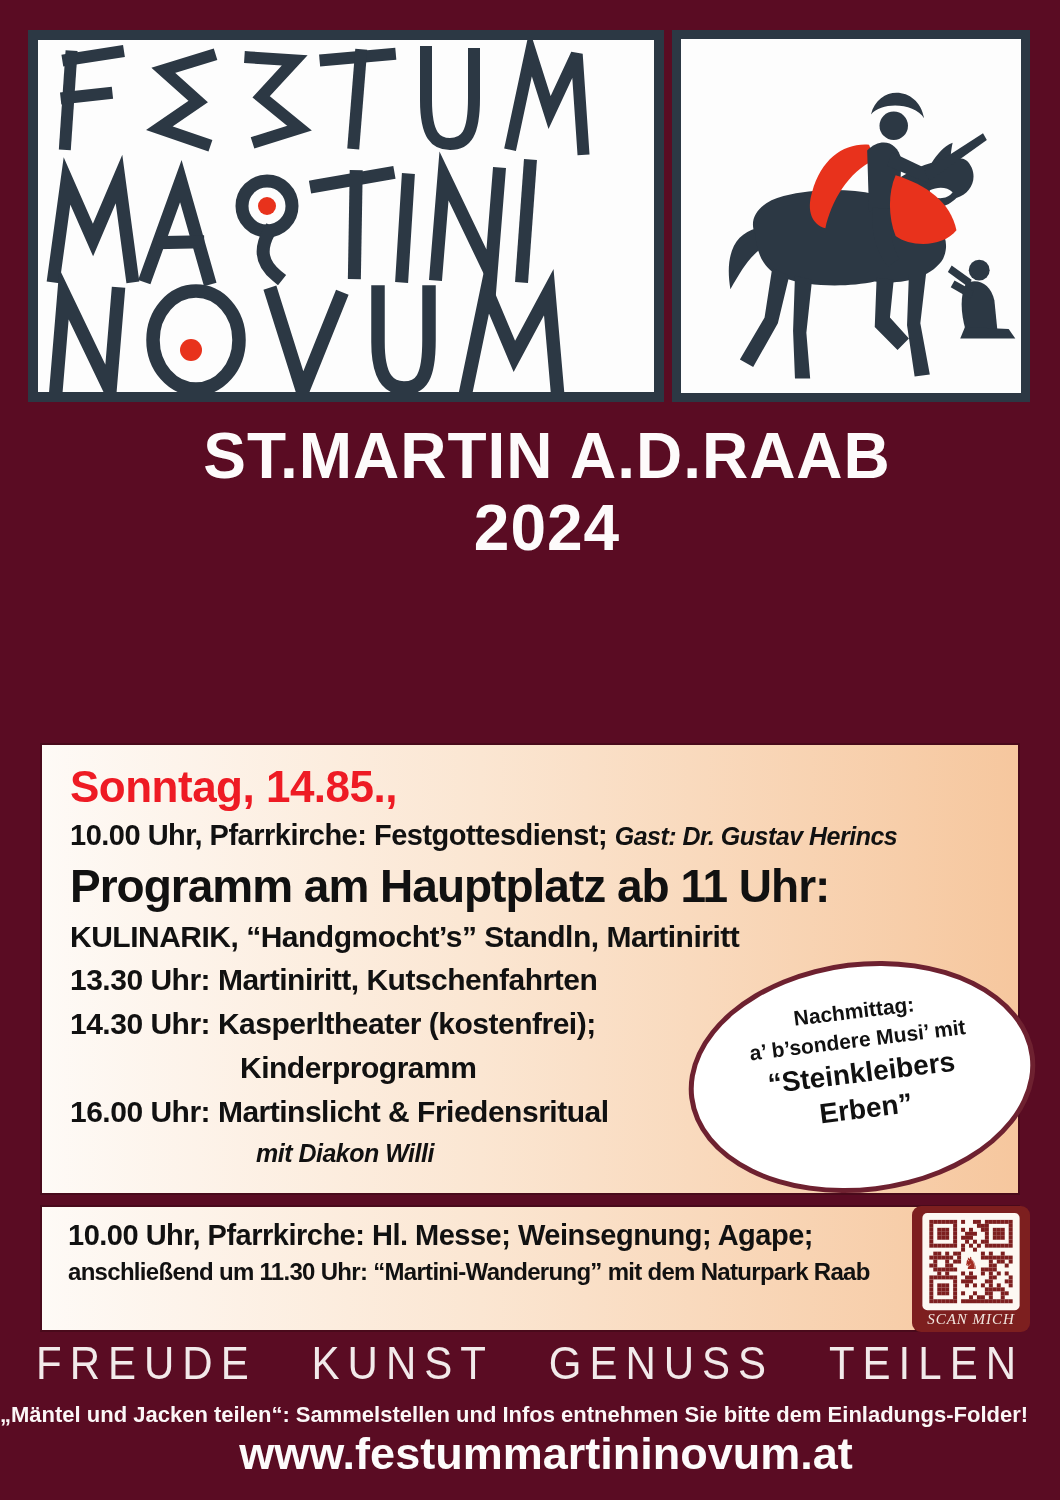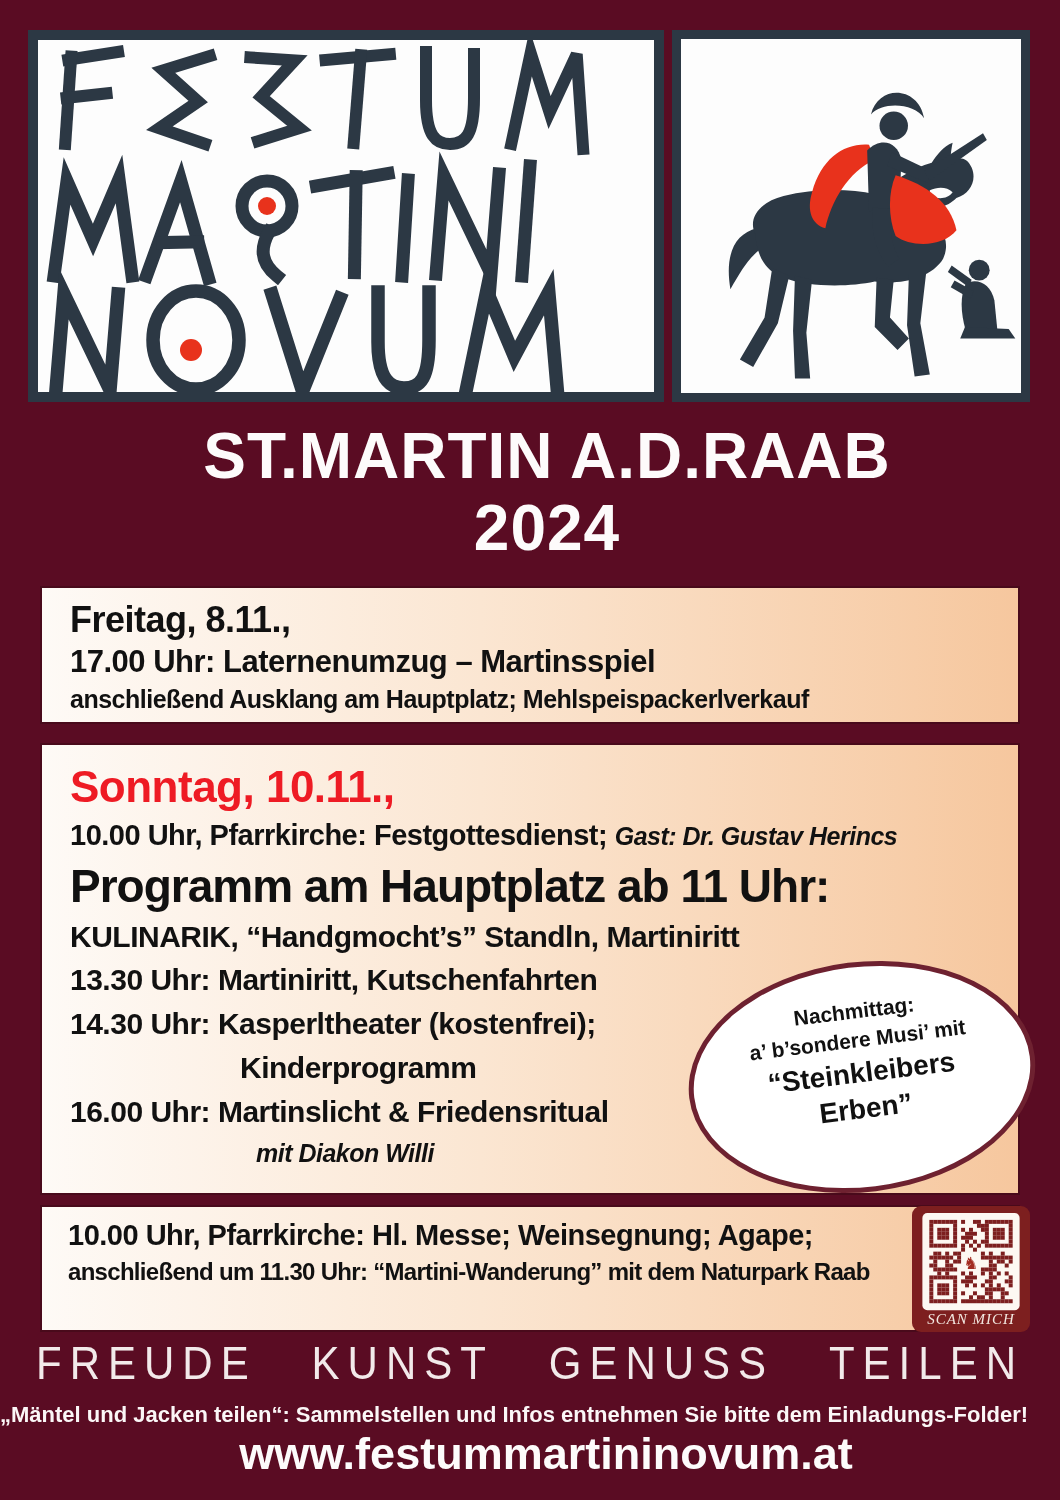--- a/index.html
+++ b/index.html
@@ -216,28 +216,23 @@
         <path d="M303,252 L281,236 L285,229 L306,244 Z"></path>
         <path d="M305,264 L284,252 L288,245 L308,256 Z"></path>
         <path d="M299,294 L345,296 L352,306 L294,306 Z"></path>
       </g>
     </svg>
   </div>
 
   <div class="main-title l1">ST.MARTIN A.D.RAAB</div>
   <div class="main-title l2">2024</div>
 
-  <div class="block friday">
-    <div class="fr-title">Freitag, 8.11.,</div>
-    <div class="fr-line1">17.00 Uhr: Laternenumzug – Martinsspiel</div>
-    <div class="fr-line2">anschließend Ausklang am Hauptplatz; Mehlspeispackerlverkauf</div>
-  </div>
 
   <div class="block sunday">
-    <div class="su-title">Sonntag, 10.11.,</div>
+    <div class="su-title">Sonntag, 14.85.,</div>
     <div class="su-service">
       <span>10.00 Uhr, Pfarrkirche: Festgottesdienst;</span>
       <span class="su-guest">Gast: Dr. Gustav Herincs</span>
     </div>
     <div class="su-program">Programm am Hauptplatz ab 11 Uhr:</div>
     <div class="su-kulinarik">KULINARIK, “Handgmocht’s” Standln, Martiniritt</div>
     <div class="su-item">13.30 Uhr: Martiniritt, Kutschenfahrten</div>
     <div class="su-item">14.30 Uhr: Kasperltheater (kostenfrei);</div>
     <div class="su-item indent">Kinderprogramm</div>
     <div class="su-item">16.00 Uhr: Martinslicht &amp; Friedensritual</div>

